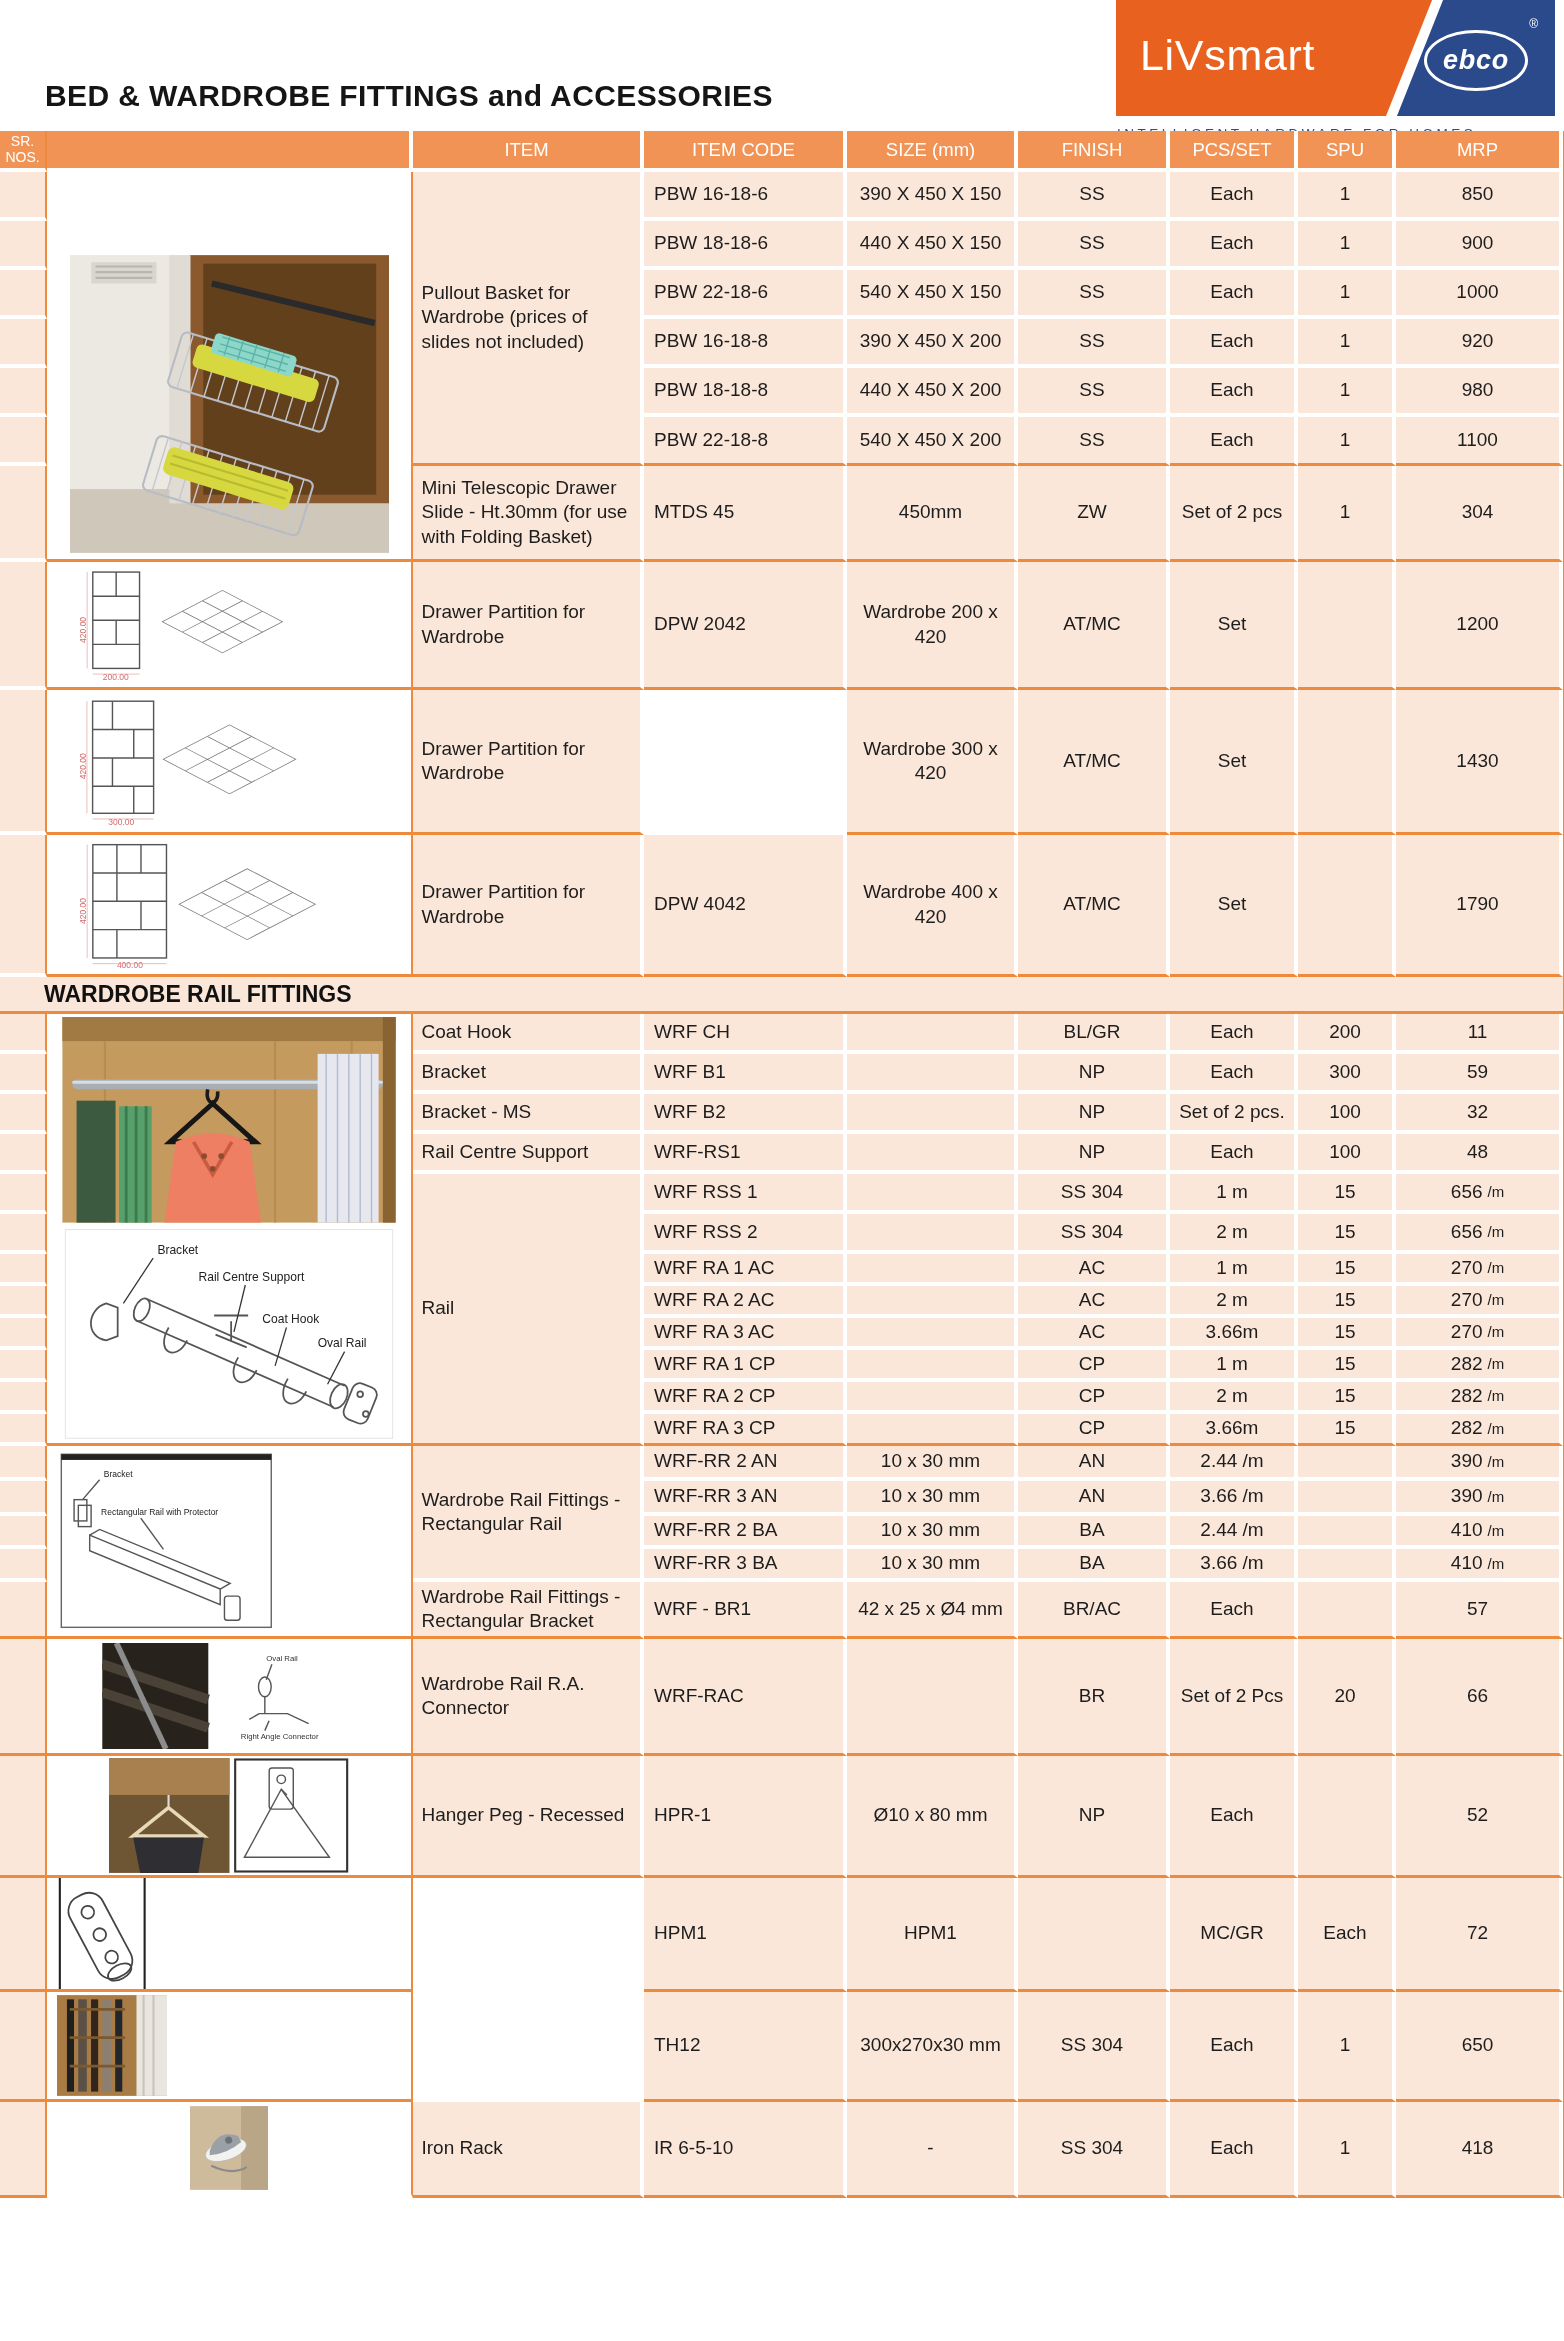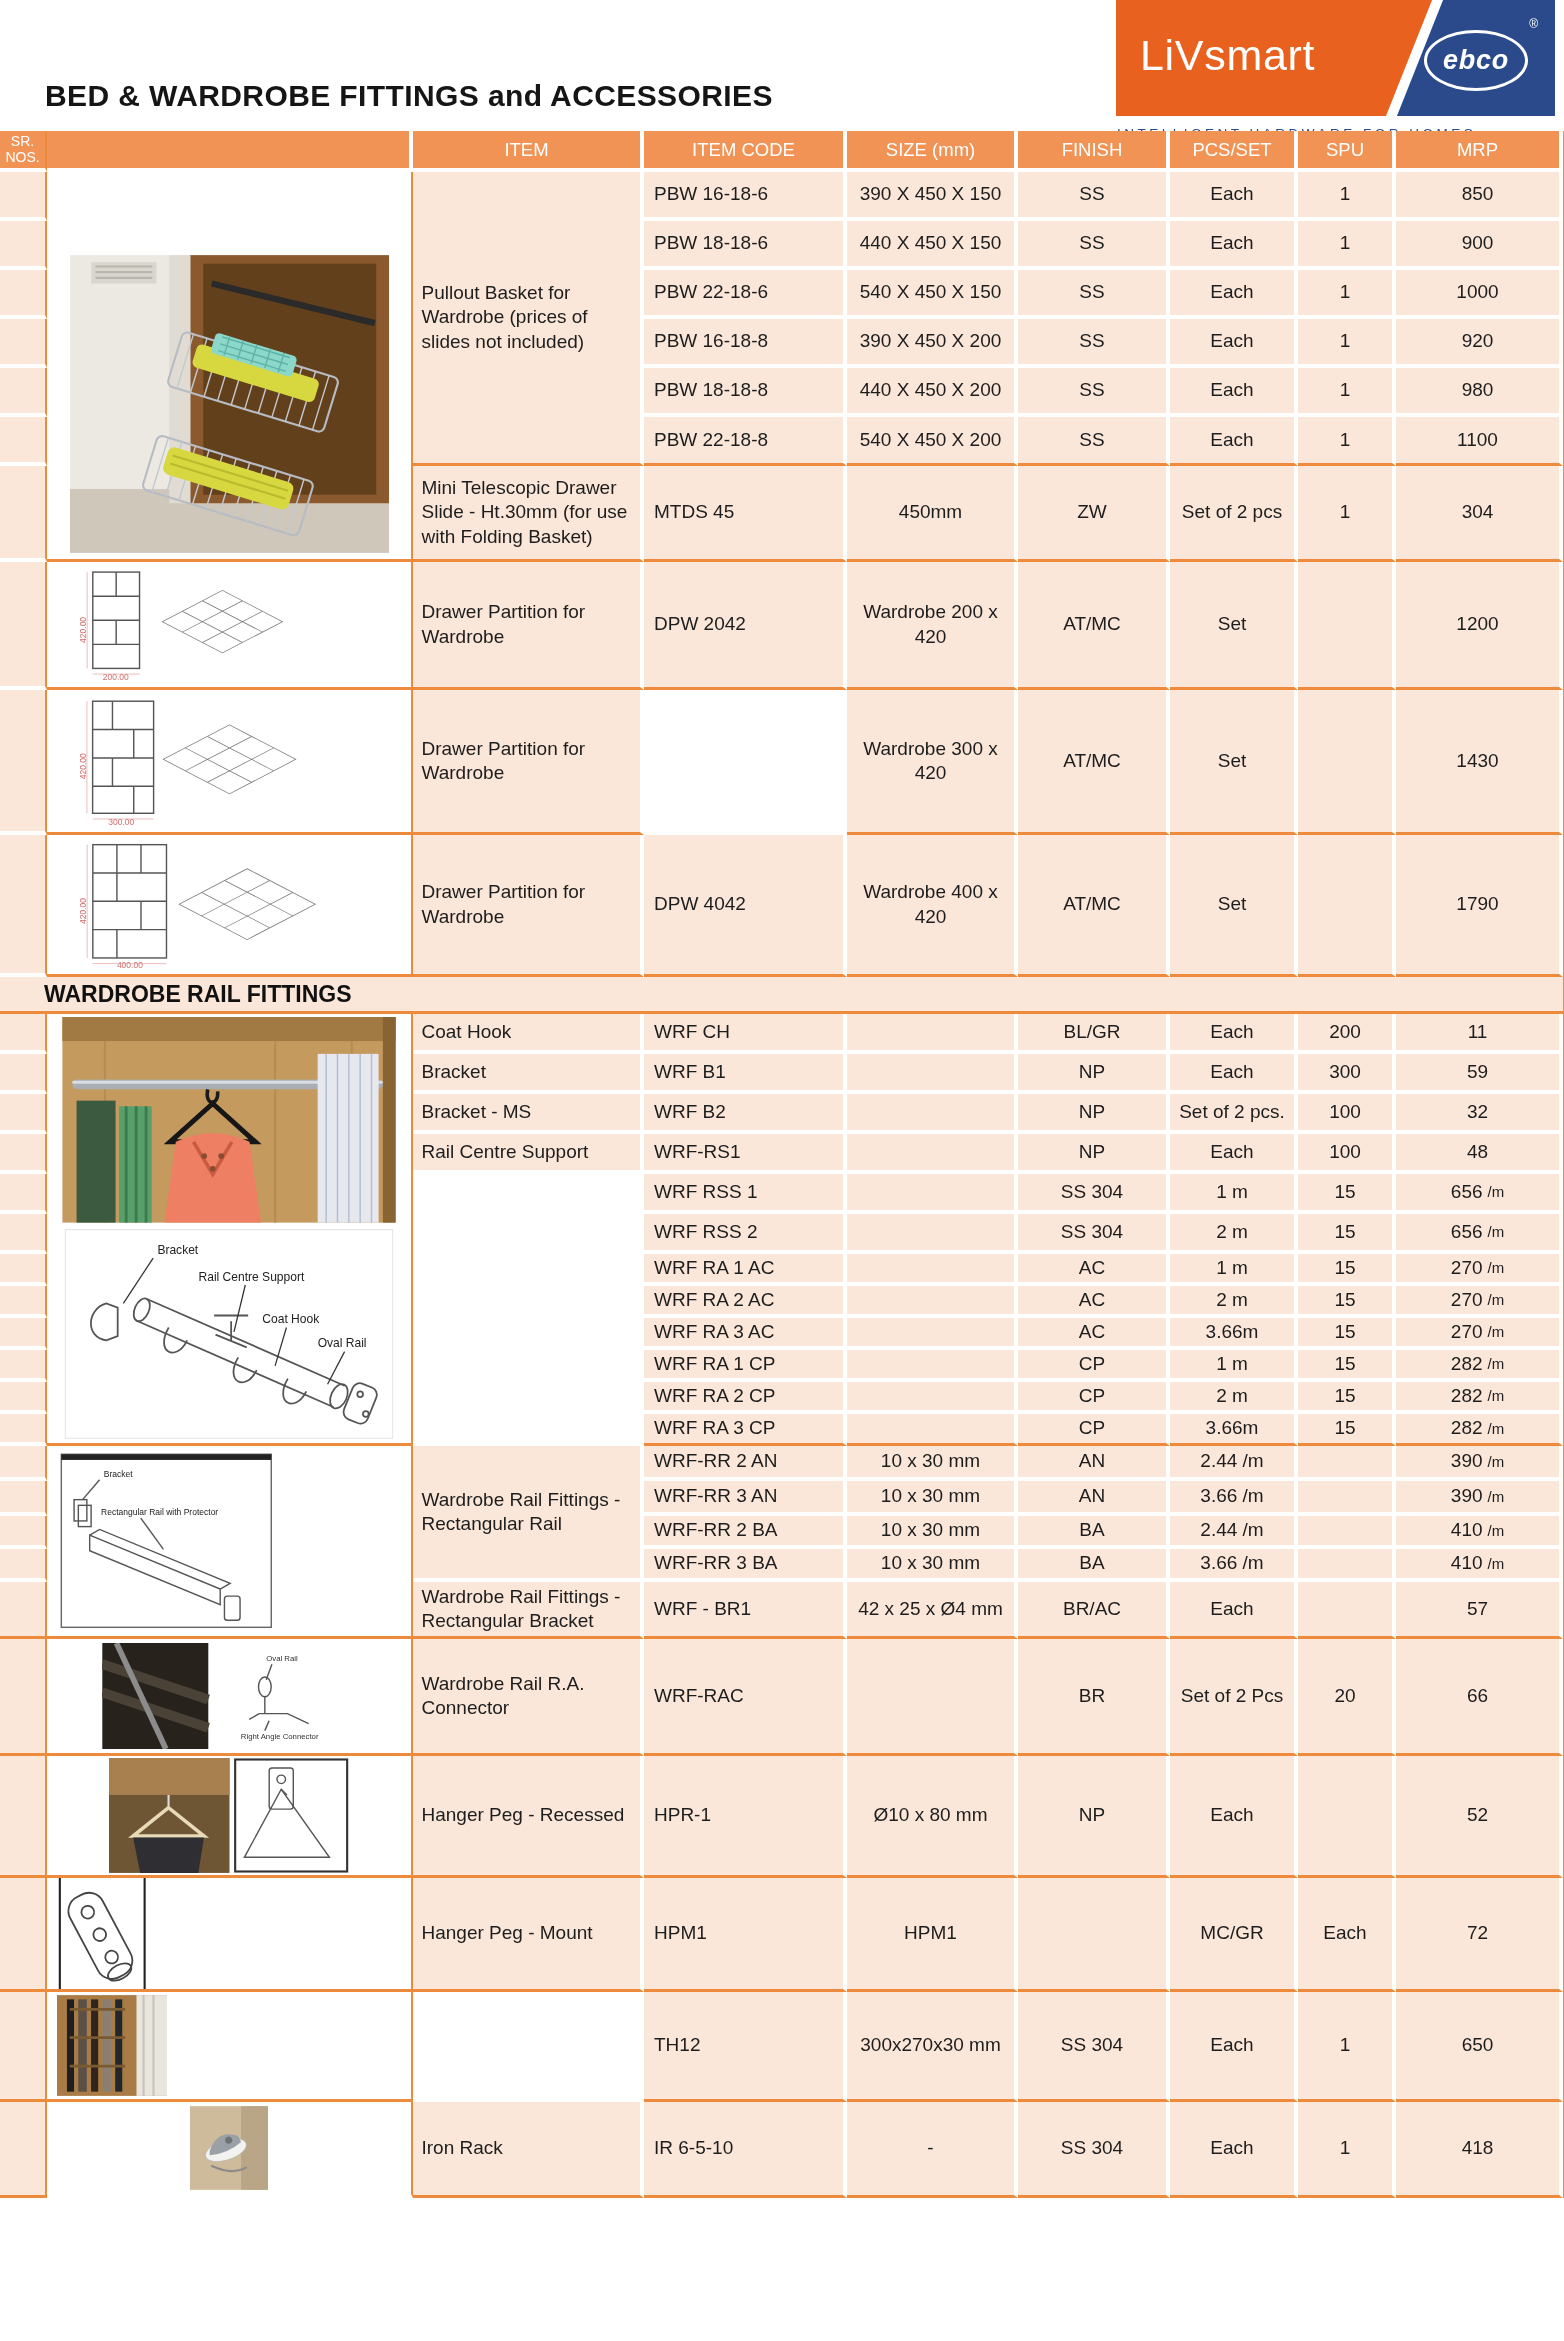--- a/index.html
+++ b/index.html
@@ -326,25 +326,25 @@
 
     <div class="c item oend" style="grid-area:2/3/8/4">Pullout Basket for Wardrobe (prices of slides not included)</div>
     <div class="c item oend" style="grid-area:8/3">Mini Telescopic Drawer Slide - Ht.30mm (for use with Folding Basket)</div>
     <div class="c item oend" style="grid-area:9/3">Drawer Partition for Wardrobe</div>
     <div class="c item oend" style="grid-area:10/3">Drawer Partition for Wardrobe</div>
     <div class="c item oend" style="grid-area:11/3">Drawer Partition for Wardrobe</div>
     <div class="c item" style="grid-area:13/3">Coat Hook</div>
     <div class="c item" style="grid-area:14/3">Bracket</div>
     <div class="c item" style="grid-area:15/3">Bracket - MS</div>
     <div class="c item" style="grid-area:16/3">Rail Centre Support</div>
+    <div class="c item oend" style="grid-area:17/3/25/4">Rail</div>
     <div class="c item" style="grid-area:25/3/29/4">Wardrobe Rail Fittings - Rectangular Rail</div>
     <div class="c item oend" style="grid-area:29/3">Wardrobe Rail Fittings - Rectangular Bracket</div>
     <div class="c item oend" style="grid-area:31/3">Hanger Peg - Recessed</div>
     <div class="c item oend" style="grid-area:30/3">Wardrobe Rail R.A. Connector</div>
-    <div class="c item oend" style="grid-area:32/3">Hanger Peg - Mount</div>
     <div class="c item oend" style="grid-area:34/3">Iron Rack</div>
 
     <div class="c code" style="grid-area:2/4">PBW 16-18-6</div>
     <div class="c" style="grid-area:2/5">390 X 450 X 150</div>
     <div class="c" style="grid-area:2/6">SS</div>
     <div class="c" style="grid-area:2/7">Each</div>
     <div class="c" style="grid-area:2/8">1</div>
     <div class="c" style="grid-area:2/9">
         <span>850</span>
       </div>

